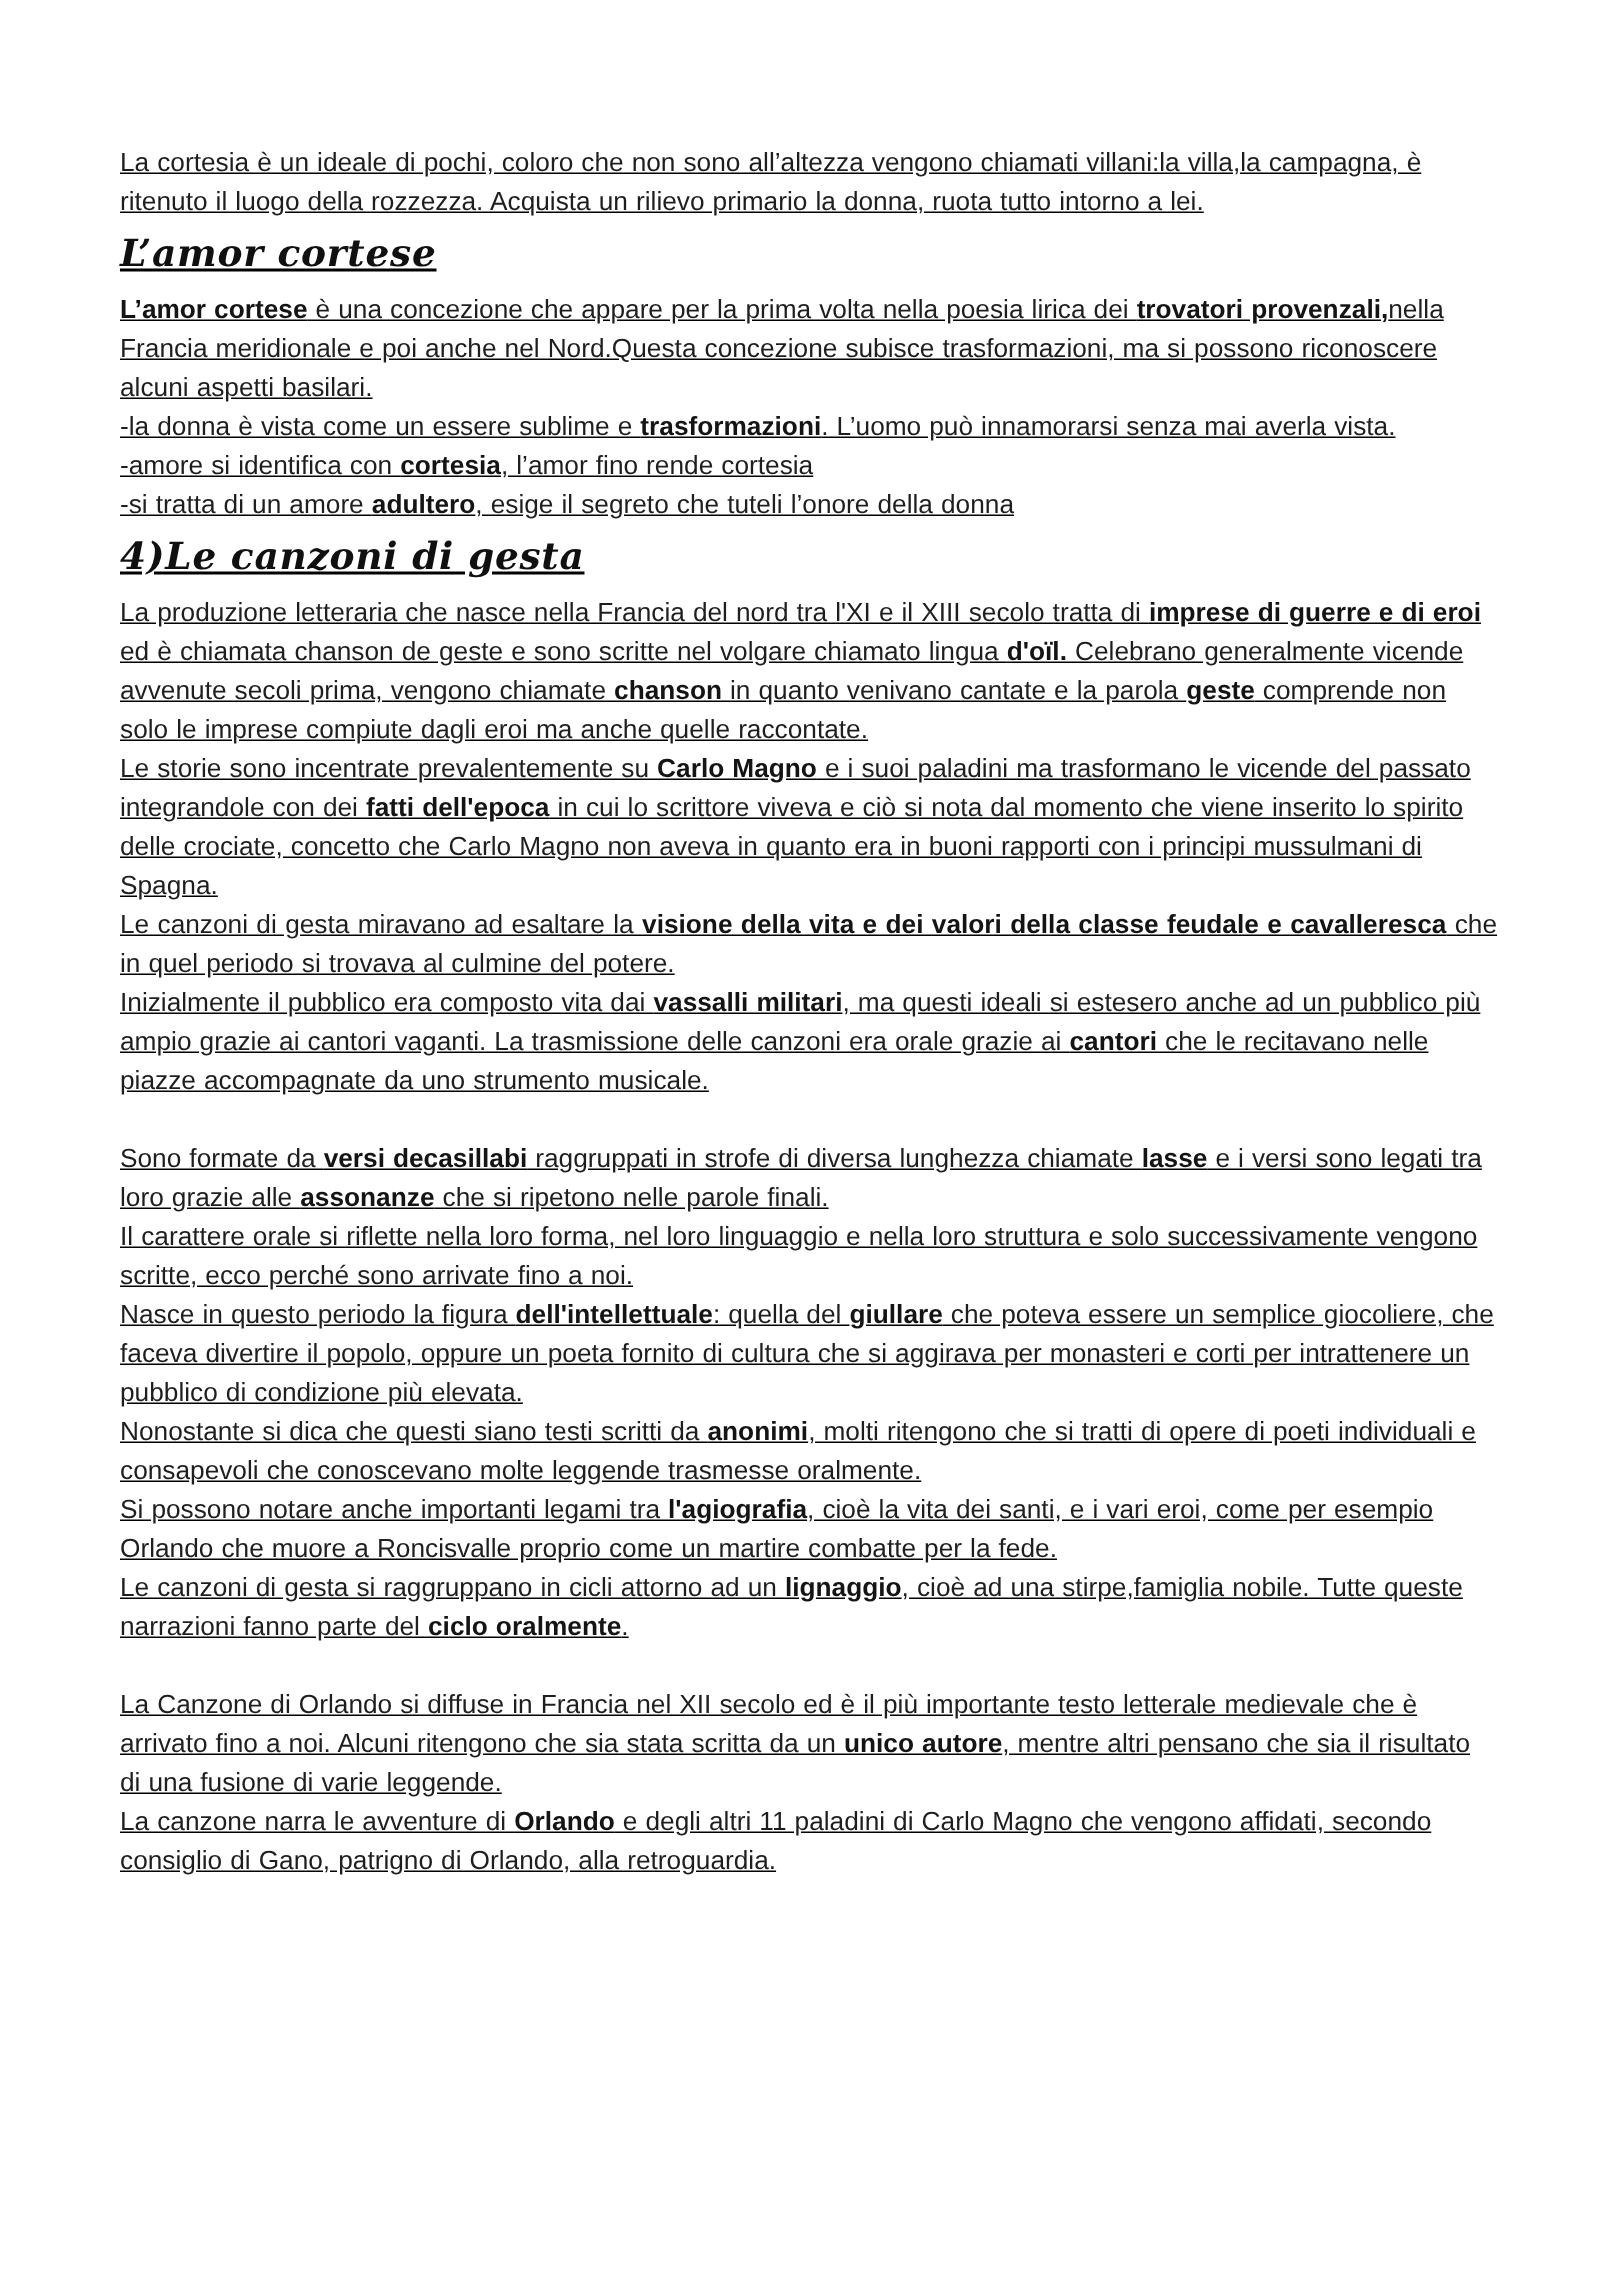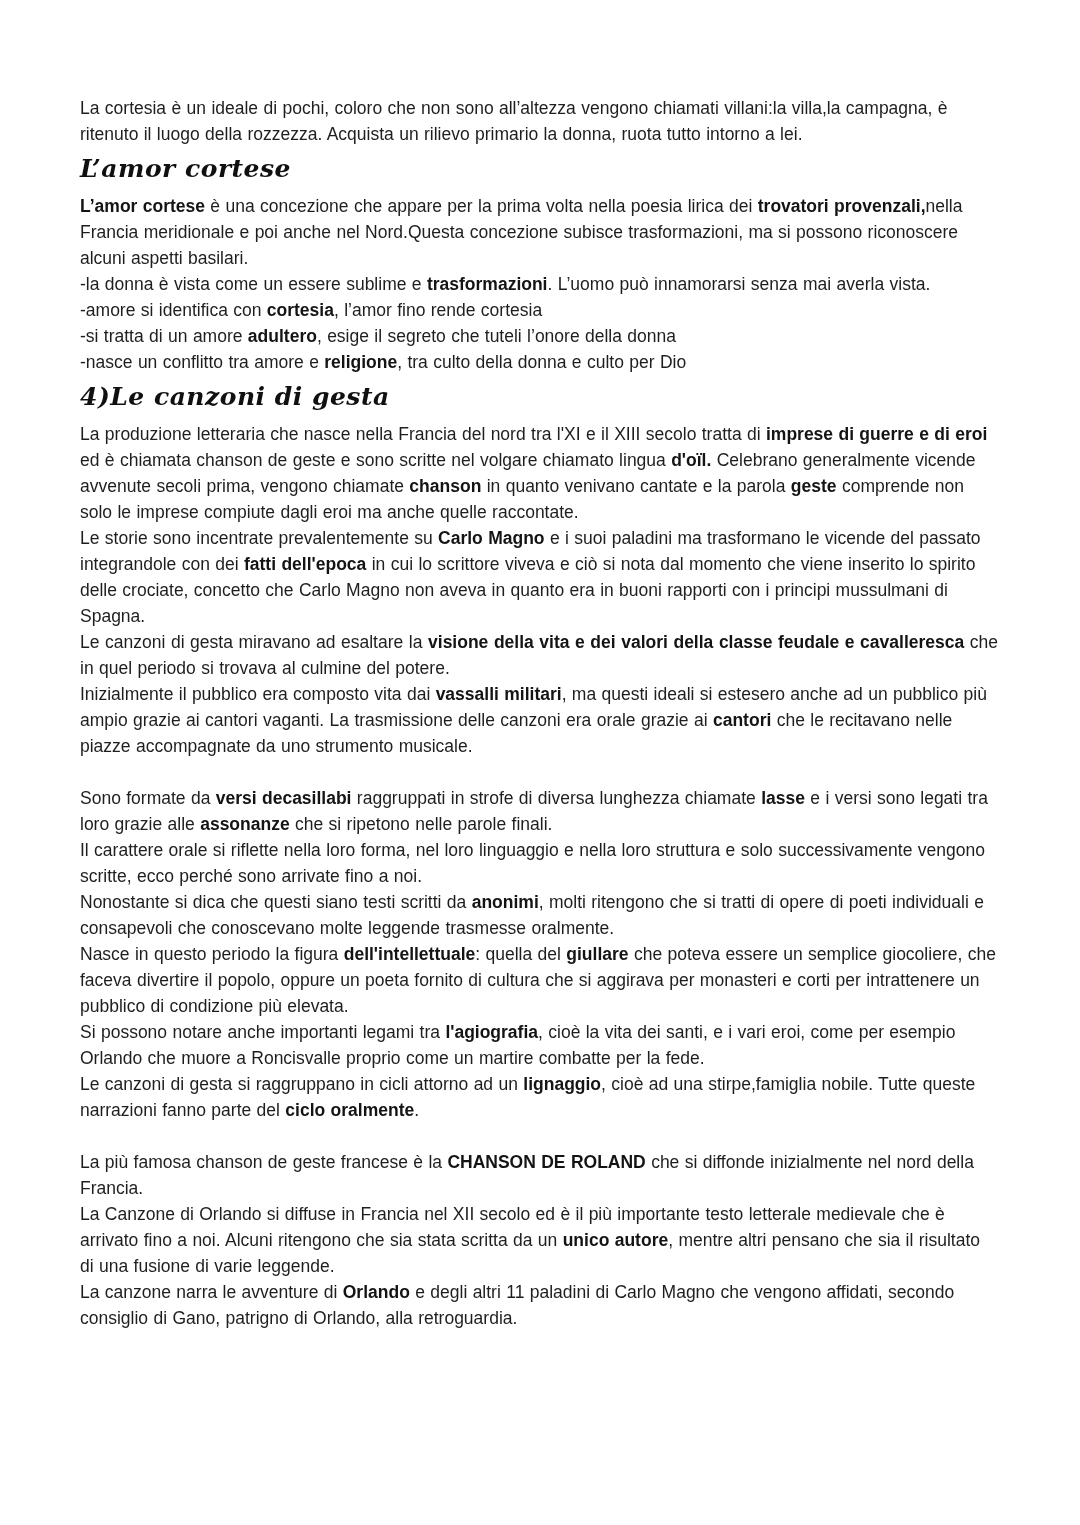--- a/index.html
+++ b/index.html
@@ -7,21 +7,21 @@
     margin: 0;
     padding: 0;
     background: #ffffff;
   }
   .page {
     width: 1080px;
     min-height: 1525px;
     background: #ffffff;
     padding: 95px 82px 40px 80px;
   }
-  .content { width: 100%; }
+  .content { width: 100%; text-decoration: underline; }
   .para {
     margin: 0;
     font-family: "Liberation Sans", "DejaVu Sans", sans-serif;
     font-size: 17.5px;
     line-height: 26px;
     color: #1e1e1e;
     word-spacing: 0.5px;
   }
   .para strong { font-weight: 700; color: #141414; }
   .para.justify { text-align: justify; }
@@ -41,31 +41,29 @@
 <body>
 
 <main class="page">
   <div class="content">
       <p class="para"><span>La cortesia è un ideale di pochi, coloro che non sono all’altezza vengono chiamati villani:la villa,la campagna, è ritenuto il luogo della rozzezza. Acquista un rilievo primario la donna, ruota tutto intorno a lei.</span></p>
       <h2 class="script-heading">L’amor cortese</h2>
       <p class="para"><strong>L’amor cortese</strong><span> è una concezione che appare per la prima volta nella poesia lirica dei </span><strong>trovatori provenzali,</strong><span>nella Francia meridionale e poi anche nel Nord.Questa concezione subisce trasformazioni, ma si possono riconoscere alcuni aspetti basilari.</span></p>
       <p class="para"><span>-la donna è vista come un essere sublime e </span><strong>trasformazioni</strong><span>. L’uomo può innamorarsi senza mai averla vista.</span></p>
       <p class="para"><span>-amore si identifica con </span><strong>cortesia</strong><span>, l’amor fino rende cortesia</span></p>
       <p class="para"><span>-si tratta di un amore </span><strong>adultero</strong><span>, esige il segreto che tuteli l’onore della donna</span></p>
-      <p class="para"><span>-nasce un conflitto tra amore e </span><strong>religione</strong><span>, tra culto della donna e culto per Dio</span></p>
       <h2 class="script-heading">4)Le canzoni di gesta</h2>
       <p class="para"><span>La produzione letteraria che nasce nella Francia del nord tra l'XI e il XIII secolo tratta di </span><strong>imprese di guerre e di eroi</strong><span> ed è chiamata chanson de geste e sono scritte nel volgare chiamato lingua </span><strong>d'oïl.</strong><span> Celebrano generalmente vicende avvenute secoli prima, vengono chiamate </span><strong>chanson</strong><span> in quanto venivano cantate e la parola </span><strong>geste</strong><span> comprende non solo le imprese compiute dagli eroi ma anche quelle raccontate.</span></p>
       <p class="para"><span>Le storie sono incentrate prevalentemente su </span><strong>Carlo Magno</strong><span> e i suoi paladini ma trasformano le vicende del passato integrandole con dei </span><strong>fatti dell'epoca</strong><span> in cui lo scrittore viveva e ciò si nota dal momento che viene inserito lo spirito delle crociate, concetto che Carlo Magno non aveva in quanto era in buoni rapporti con i principi mussulmani di Spagna.</span></p>
       <p class="para justify"><span>Le canzoni di gesta miravano ad esaltare la </span><strong>visione della vita e dei valori della classe feudale e cavalleresca</strong><span> che in quel periodo si trovava al culmine del potere.</span></p>
       <p class="para"><span>Inizialmente il pubblico era composto vita dai </span><strong>vassalli militari</strong><span>, ma questi ideali si estesero anche ad un pubblico più ampio grazie ai cantori vaganti. La trasmissione delle canzoni era orale grazie ai </span><strong>cantori</strong><span> che le recitavano nelle piazze accompagnate da uno strumento musicale.</span></p>
       <div class="spacer"></div>
       <p class="para"><span>Sono formate da </span><strong>versi  decasillabi</strong><span> raggruppati in strofe di diversa lunghezza chiamate </span><strong>lasse</strong><span> e i versi sono legati tra loro grazie alle </span><strong>assonanze</strong><span> che si ripetono nelle parole finali.</span></p>
       <p class="para"><span>Il carattere orale si riflette nella loro forma, nel loro linguaggio e nella loro struttura e solo successivamente vengono scritte, ecco perché sono arrivate fino a noi.</span></p>
+      <p class="para"><span>Nasce in questo periodo la figura </span><strong>dell'intellettuale</strong><span>: quella del </span><strong>giullare</strong><span> che poteva essere un semplice giocoliere, che faceva divertire il popolo, oppure un poeta fornito di cultura che si aggirava per monasteri e corti per intrattenere un pubblico di condizione più elevata.</span></p>
       <p class="para"><span>Nonostante si dica che questi siano testi scritti da </span><strong>anonimi</strong><span>, molti ritengono che si tratti di opere di poeti individuali e consapevoli che conoscevano molte leggende trasmesse oralmente.</span></p>
-      <p class="para"><span>Nasce in questo periodo la figura </span><strong>dell'intellettuale</strong><span>: quella del </span><strong>giullare</strong><span> che poteva essere un semplice giocoliere, che faceva divertire il popolo, oppure un poeta fornito di cultura che si aggirava per monasteri e corti per intrattenere un pubblico di condizione più elevata.</span></p>
       <p class="para"><span>Si possono notare anche importanti legami tra </span><strong>l'agiografia</strong><span>, cioè la vita dei santi, e i vari eroi, come per esempio Orlando che muore a Roncisvalle proprio come un martire combatte per la fede.</span></p>
       <p class="para"><span>Le canzoni di gesta si raggruppano in cicli attorno ad un </span><strong>lignaggio</strong><span>, cioè ad una stirpe,famiglia nobile. Tutte queste narrazioni fanno parte del </span><strong>ciclo oralmente</strong><span>.</span></p>
       <div class="spacer"></div>
-      <p class="para"><span>La più famosa chanson de geste francese è la </span><strong>CHANSON DE ROLAND</strong><span> che si diffonde inizialmente nel nord della Francia.</span></p>
       <p class="para"><span>La Canzone di Orlando si diffuse in Francia nel XII secolo ed è il più importante testo letterale medievale che è arrivato fino a noi. Alcuni ritengono che sia stata scritta da un </span><strong>unico autore</strong><span>, mentre altri pensano che sia il risultato di una fusione di varie leggende.</span></p>
       <p class="para"><span>La canzone narra le avventure di </span><strong>Orlando</strong><span> e degli altri 11 paladini di Carlo Magno che vengono affidati, secondo consiglio di Gano, patrigno di Orlando, alla retroguardia.</span></p>
     </div>
 </main>
 
 </body></html>

